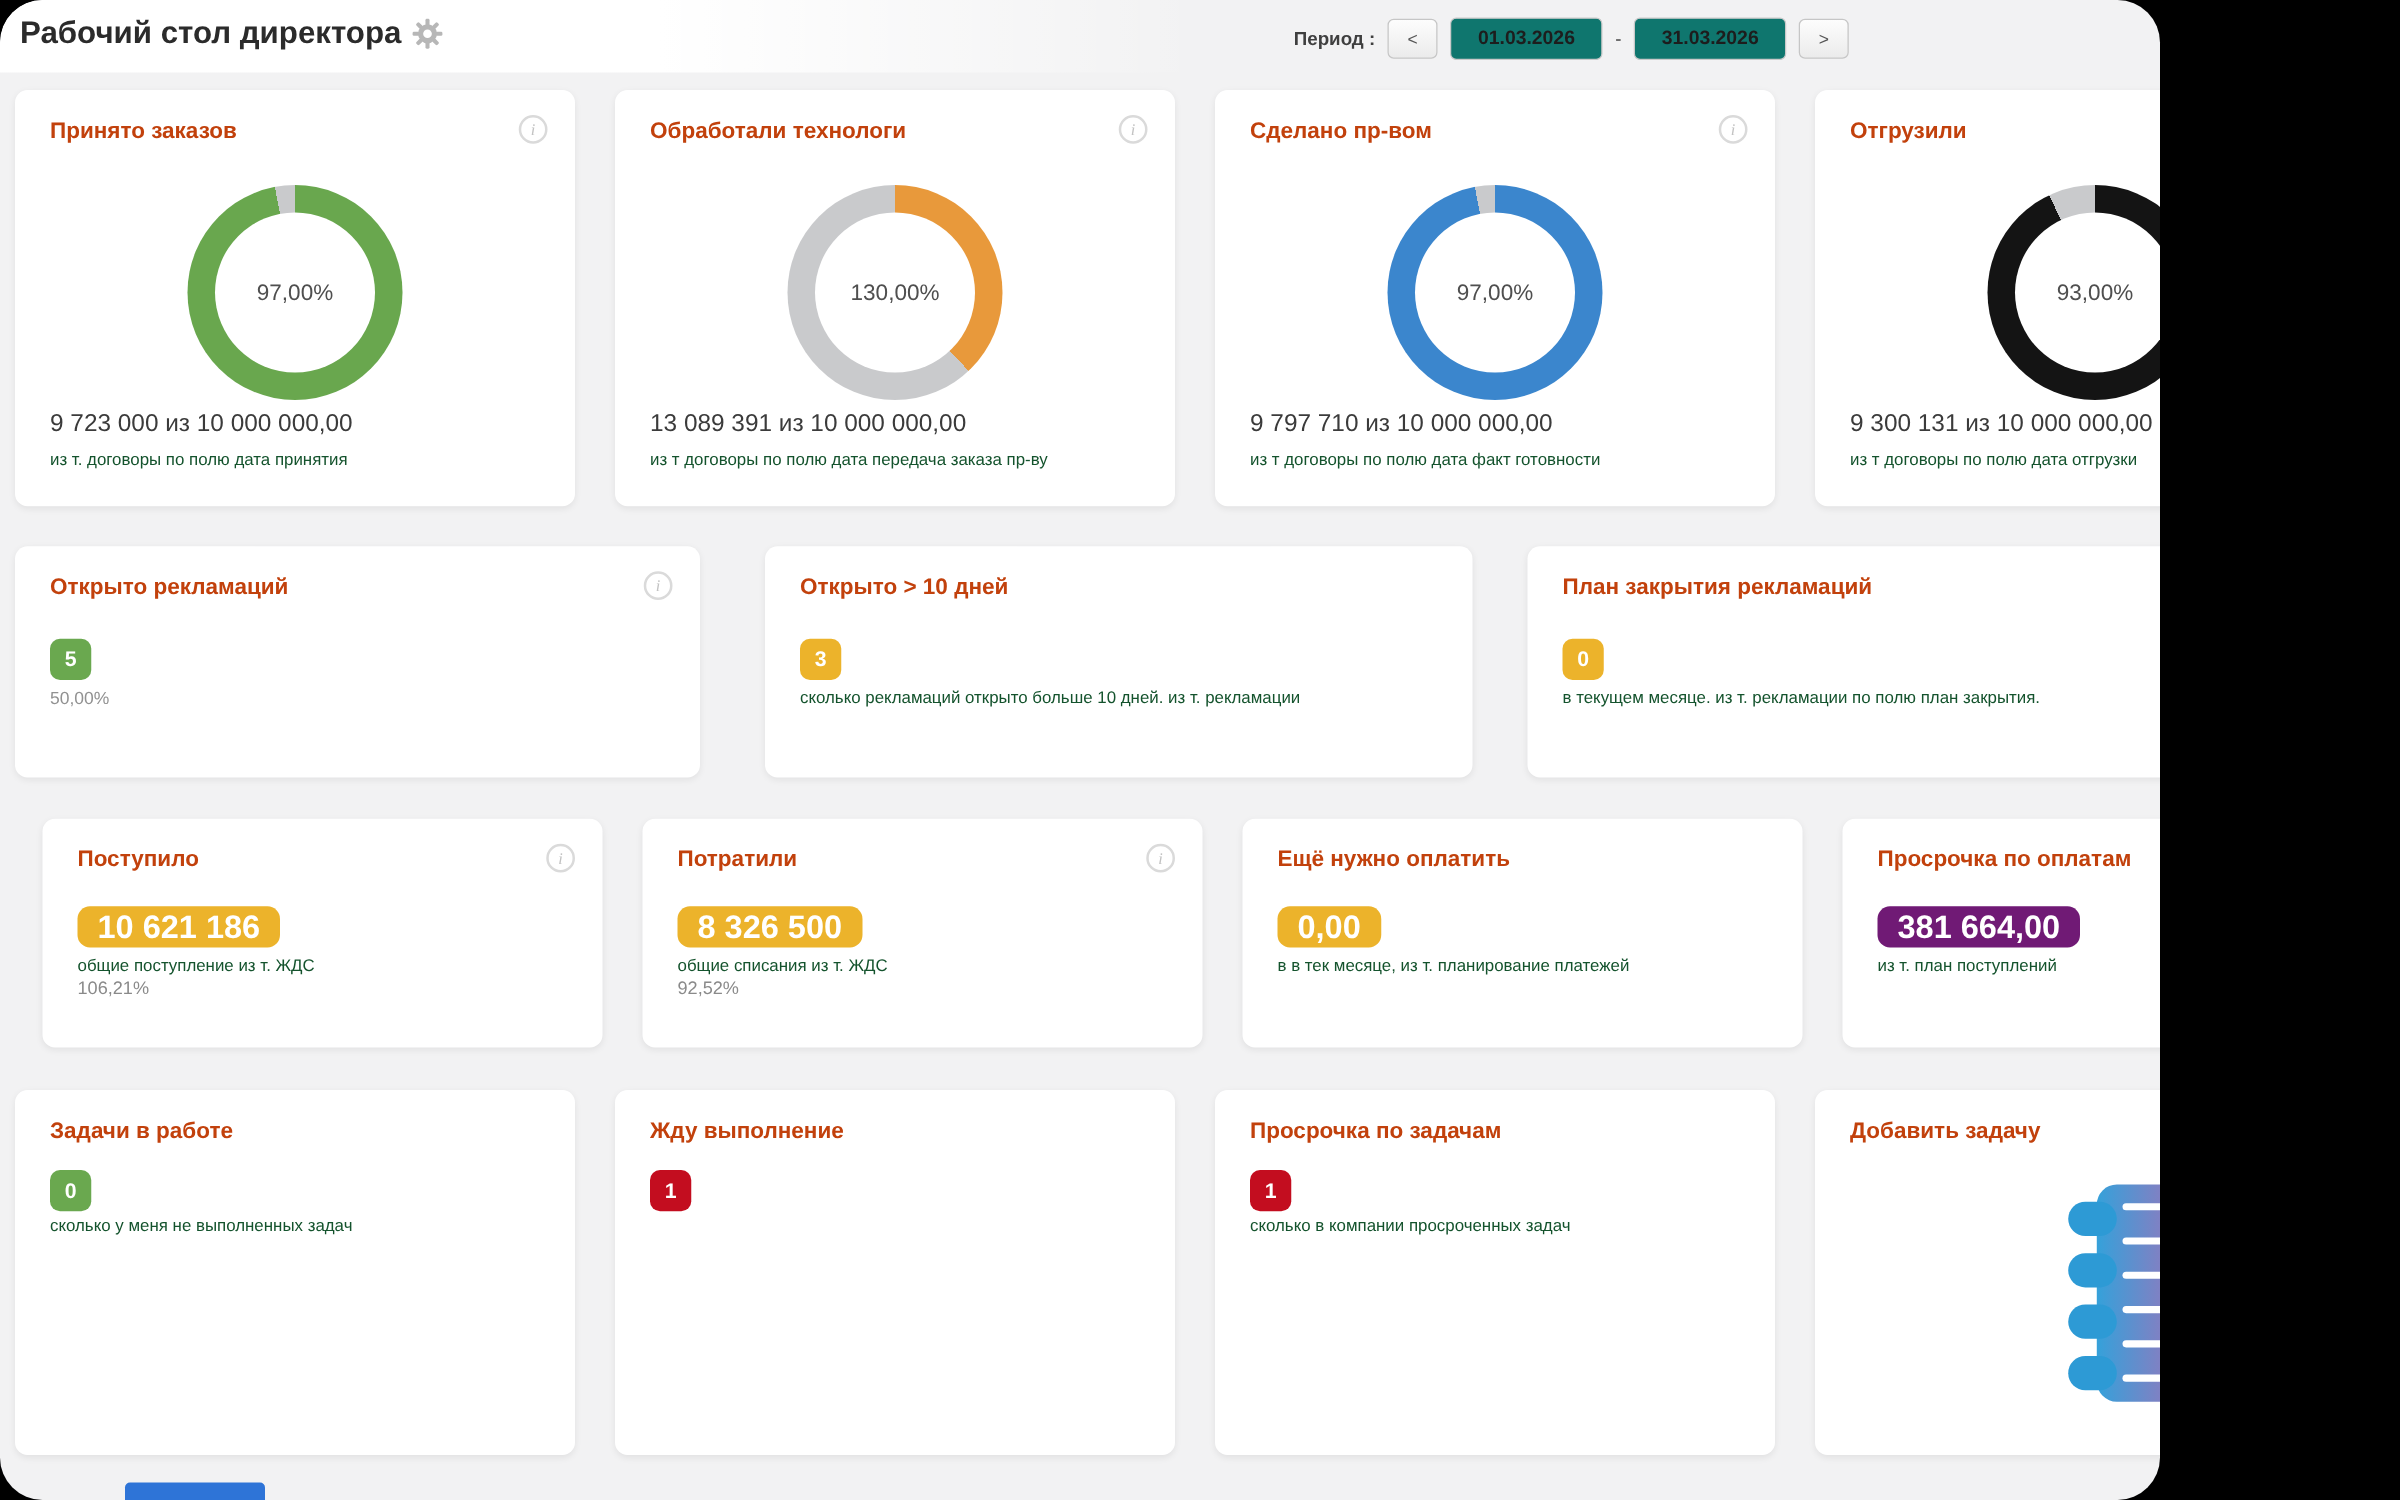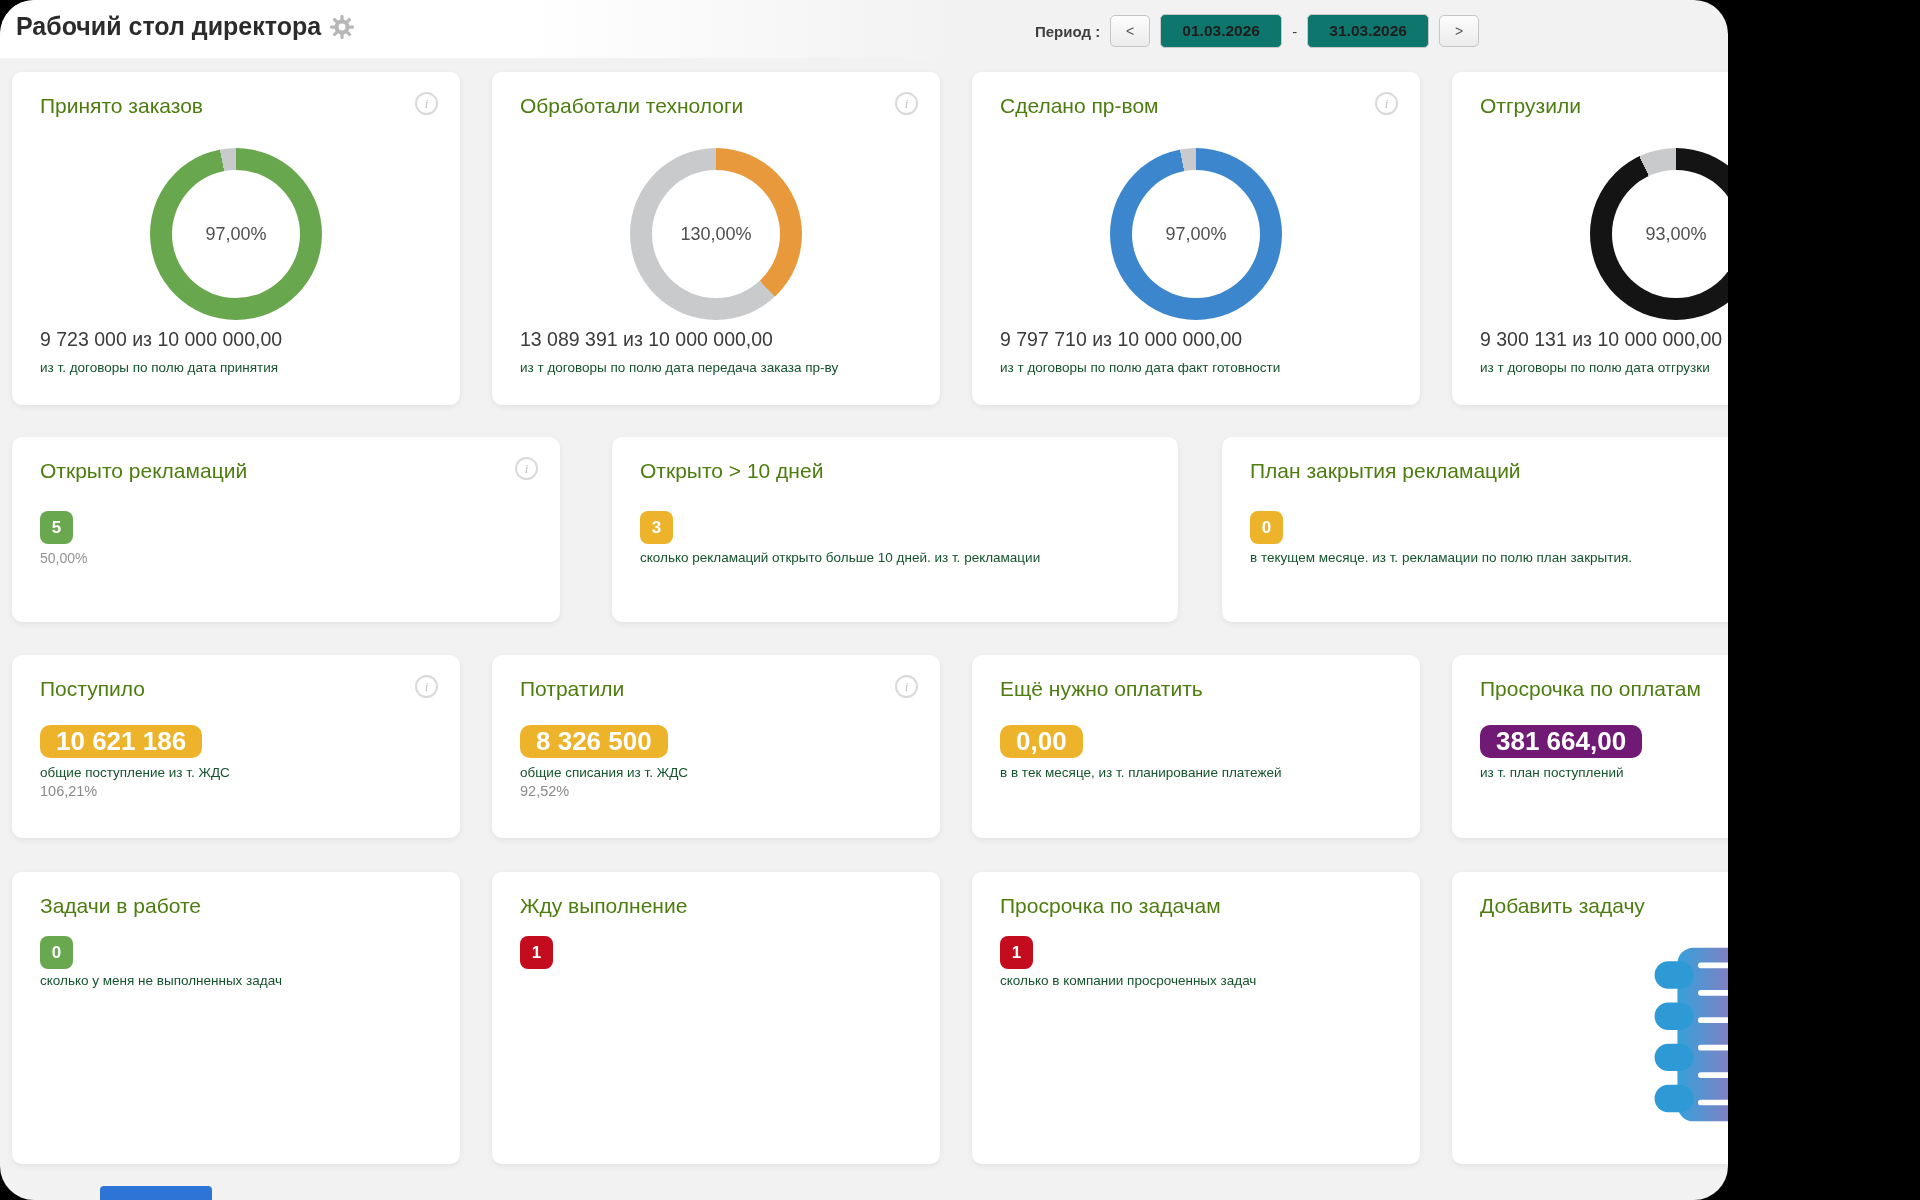--- a/index.html
+++ b/index.html
@@ -35,32 +35,32 @@
     background:#0f766e; text-align:center; font-size:15.5px; font-weight:bold;
     color:#1d1d1d; font-family:inherit; padding:0;
   }
   .dash { font-size:15px; color:#444; }
 
   .card {
     position:absolute; background:#fff; border-radius:10px;
     box-shadow:0 2px 6px rgba(0,0,0,.07);
   }
   .r1 { top:72px;  width:448px; height:333px; }
-  .r3 { top:655px; width:448px; height:183px; }
+  .r3 { top:655px; width:448px; height:183px;margin-left:22px; }
   .r4 { top:872px; width:448px; height:292px; }
   .c1{left:12px}.c2{left:492px}.c3{left:972px}.c4{left:1452px}
   .r2 { top:437px; height:185px; }
   .r2a{left:12px;   width:548px;}
   .r2b{left:612px;  width:566px;}
   .r2c{left:1222px; width:560px;}
   .r2d{left:1845px; width:300px;}
 
   .card-title {
     position:absolute; left:28px; top:22px;
-    font-size:21px; color:#4d7c0f; white-space:nowrap;
+    font-size:18px; color:#c2410c; white-space:nowrap;font-weight:bold;
   }
   .info-icon {
     position:absolute; right:22px; top:20px; width:23px; height:23px;
     border:2px solid #dadada; border-radius:50%; box-sizing:border-box;
     display:flex; align-items:center; justify-content:center; cursor:pointer;
   }
   .info-icon::after {
     content:"i"; color:#c2c2c2; font:italic 13px "Liberation Serif",serif;
   }
   .donut {

